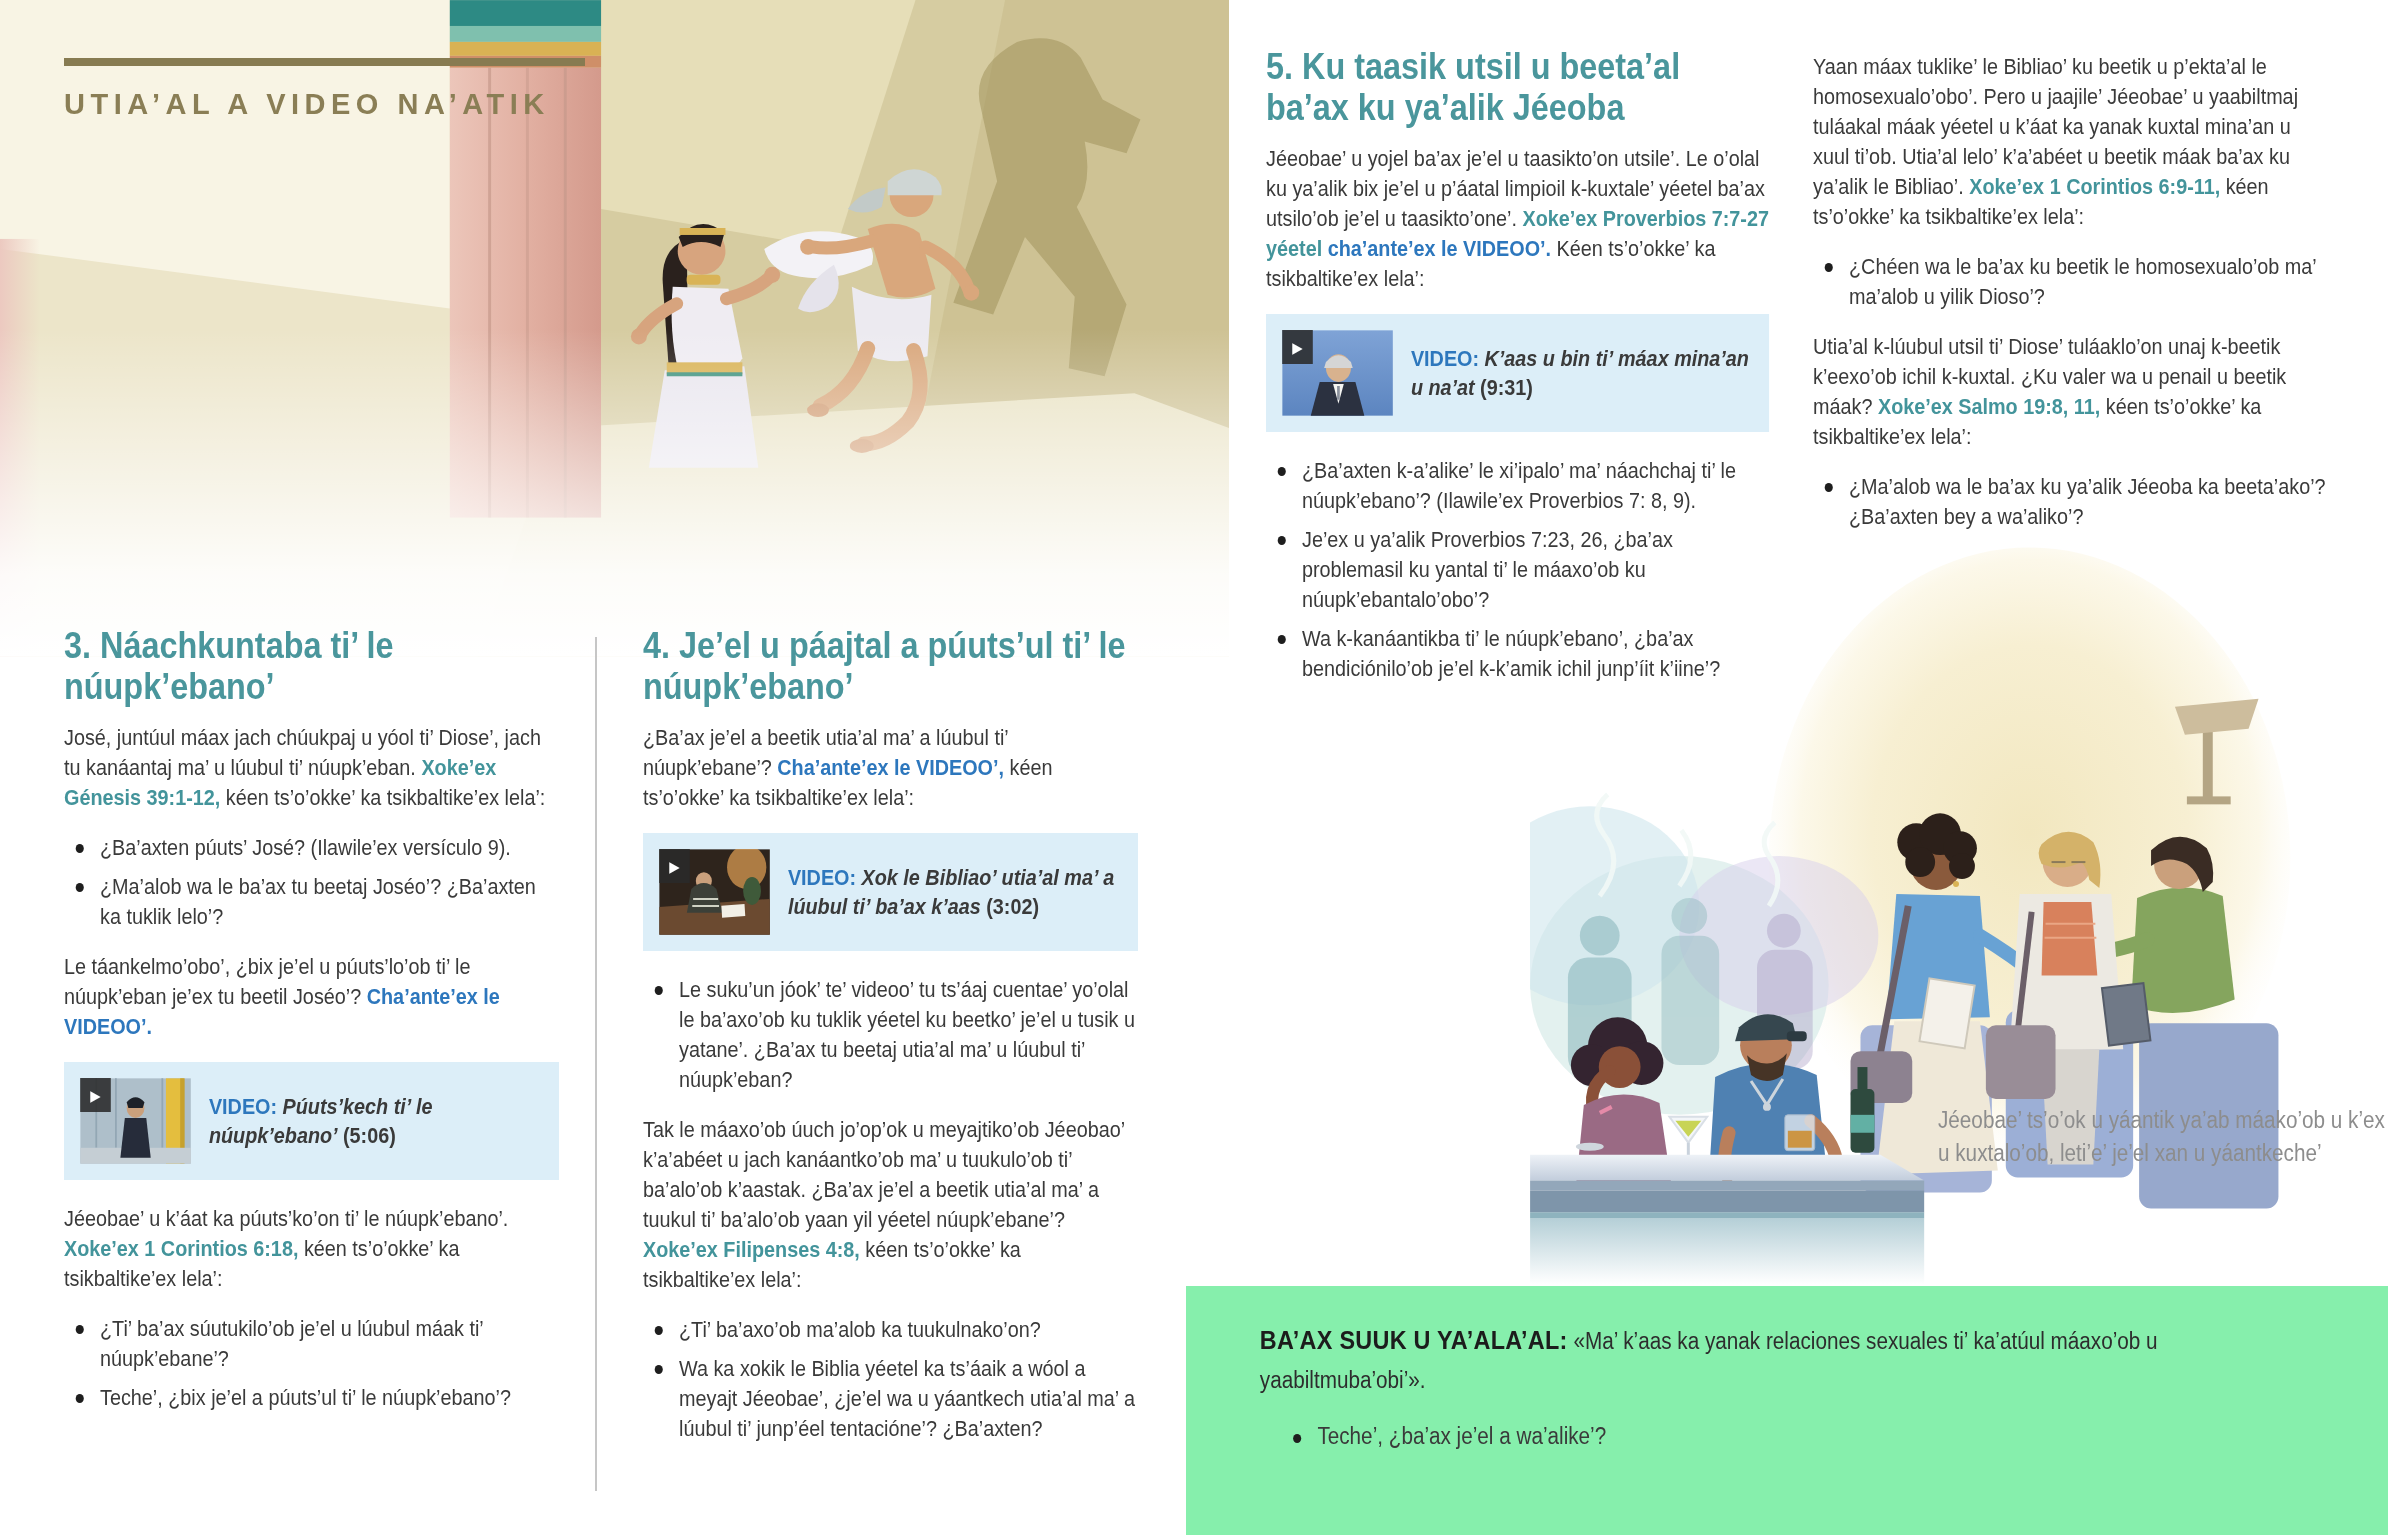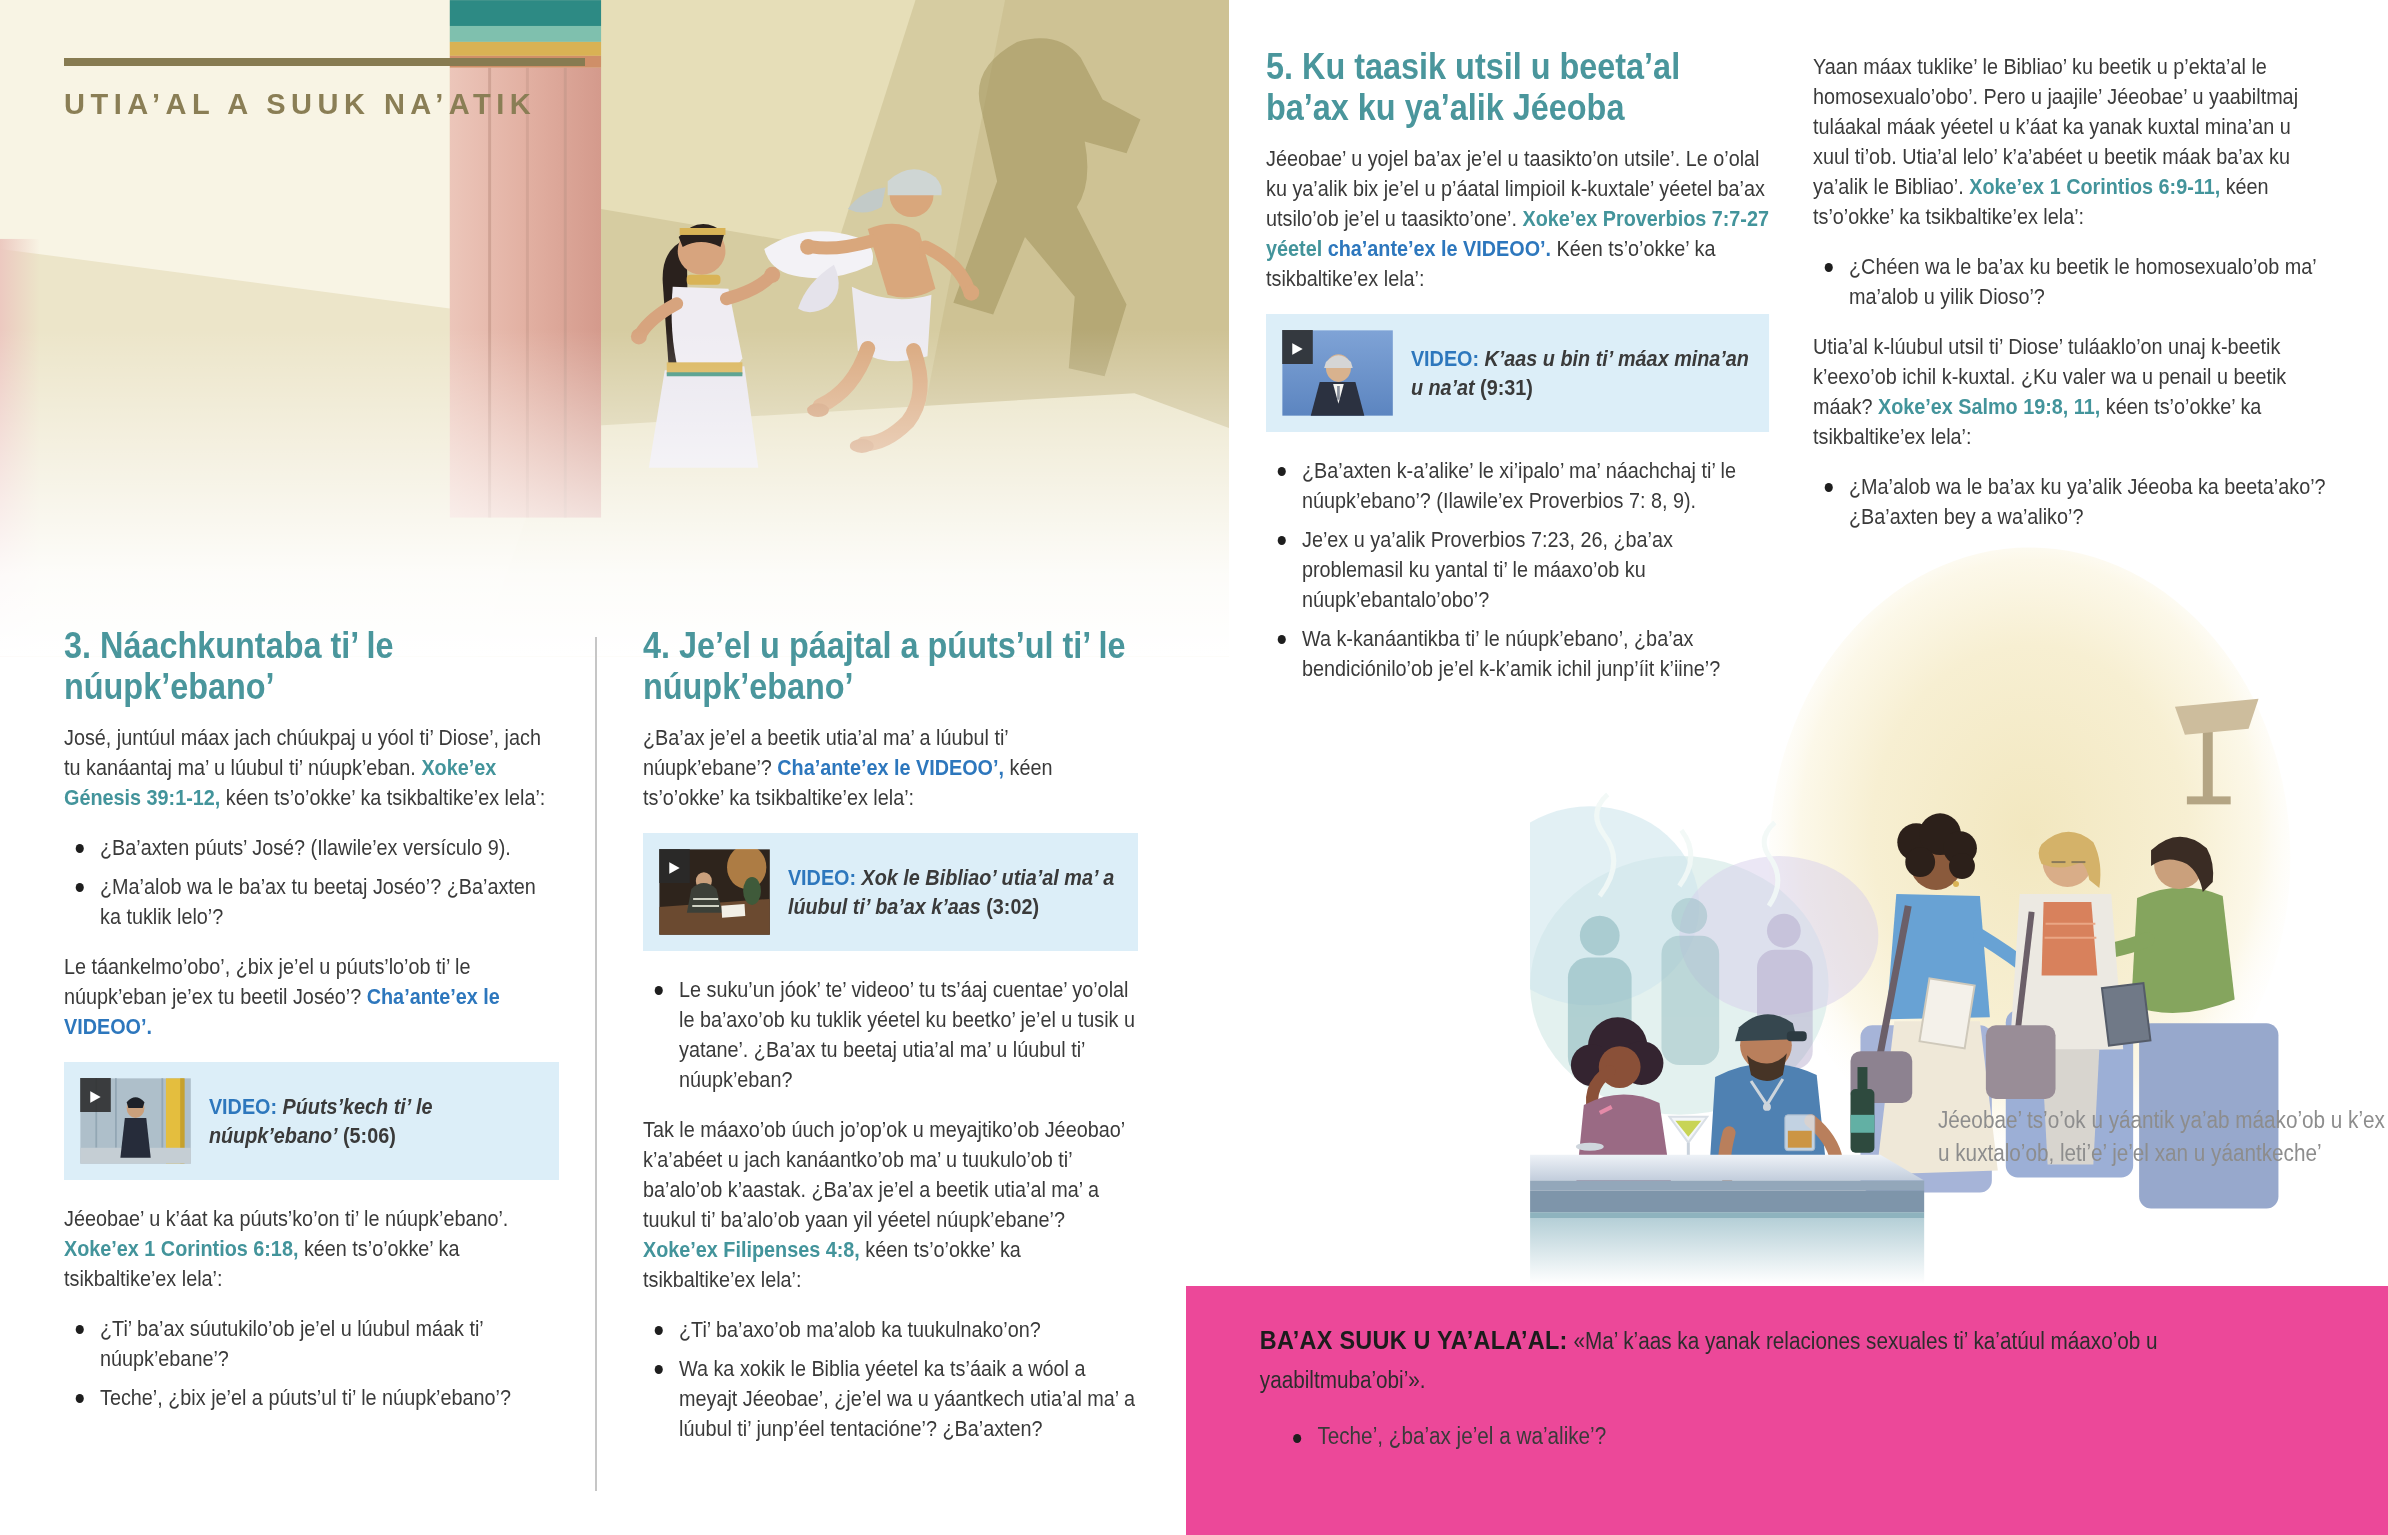--- a/index.html
+++ b/index.html
@@ -40,21 +40,21 @@
   .vplay{position:absolute;left:0;top:0;width:34px;height:34px;background:rgba(42,42,42,.88);
          color:#fff;display:flex;align-items:center;justify-content:center;font-size:15px;line-height:1;}
   .vtext{font-size:22px;line-height:29px;}
   .vlabel{color:#2d77bd;font-weight:700;margin-right:6px;}
   .vtitle{font-weight:700;font-style:italic;}
   .vdur{font-weight:700;margin-left:6px;}
 
   
   #caption{position:absolute;left:1938px;top:1104px;width:498px;font-size:23px;line-height:33px;
            color:#8d8d8d;transform:scaleX(0.9);transform-origin:0 0;}
-  #review-box{position:absolute;left:1186px;top:1286px;width:1202px;height:250px;background:#ec4899;}
+  #review-box{position:absolute;left:1186px;top:1286px;width:1202px;height:250px;background:#86efac;}
   #review-inner{padding:36px 40px 0 82px;width:1055px;transform:scaleX(0.9);transform-origin:0 0;}
   .rb-head{font-weight:700;font-size:26px;color:#1c1c1c;letter-spacing:0.3px;}
   .rb-quote{font-size:23px;color:#2d2d2d;}
   #review-inner p{margin:0 0 22px;line-height:36px;}
   #review-inner li{font-size:23px;margin-left:24px;}
 </style>
 </head>
 <body>
 
 <div id="page">
@@ -129,21 +129,21 @@
       <path d="M918,352 q16,44 -6,72 q-22,22 -44,22" stroke="#d9a77c" stroke-width="15" stroke-linecap="round" fill="none"></path>
       <path d="M872,350 q-14,42 -48,58" stroke="#d9a77c" stroke-width="15" stroke-linecap="round" fill="none"></path>
       <ellipse cx="866" cy="448" rx="12" ry="7" fill="#d09a70"></ellipse>
       <ellipse cx="822" cy="412" rx="11" ry="7" fill="#d09a70"></ellipse>
     </g>
     <rect x="0" y="330" width="1235" height="330" fill="url(#wfade)"></rect>
   </svg>
 
   <div id="header">
     <div class="rule"></div>
-    <div class="kicker">UTIA’AL A SUUK NA’ATIK</div>
+    <div class="kicker">UTIA’AL A VIDEO NA’ATIK</div>
   </div>
 
   <div class="col" id="col1">
     <h2>3. Náachkuntaba ti’ le núupk’ebano’</h2>
     <p><span>José, juntúul máax jach chúukpaj u yóol ti’ Diose’, jach tu kanáantaj ma’ u lúubul ti’ núupk’eban. </span><span class="seg-teal">Xoke’ex Génesis 39:1-12,</span><span> kéen ts’o’okke’ ka tsikbaltike’ex lela’:</span></p>
     <ul>
       <li>¿Ba’axten púuts’ José? (Ilawile’ex versículo 9).</li>
       <li>¿Ma’alob wa le ba’ax tu beetaj Joséo’? ¿Ba’axten ka tuklik lelo’?</li>
     </ul>
     <p><span>Le táankelmo’obo’, ¿bix je’el u púuts’lo’ob ti’ le núupk’eban je’ex tu beetil Joséo’? </span><span class="seg-blue">Cha’ante’ex le VIDEOO’.</span></p>

